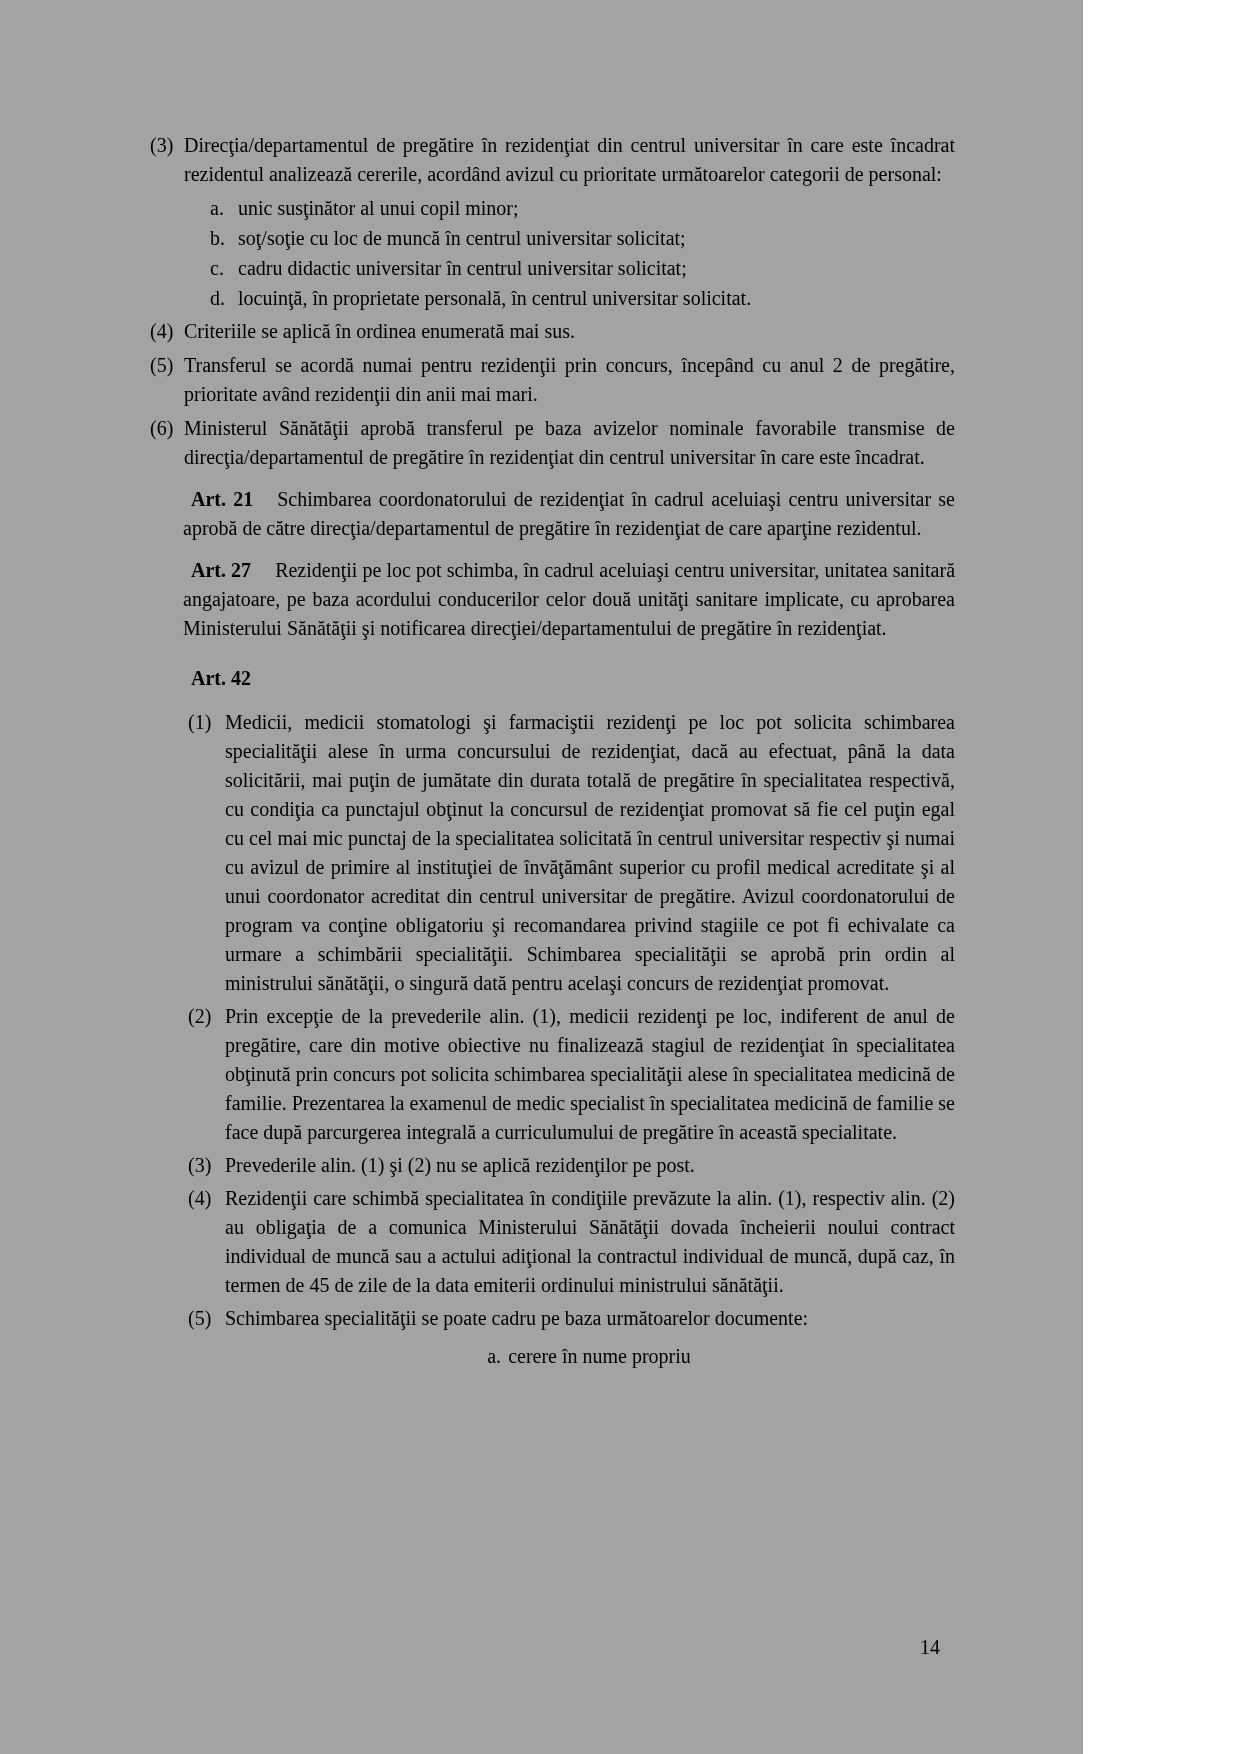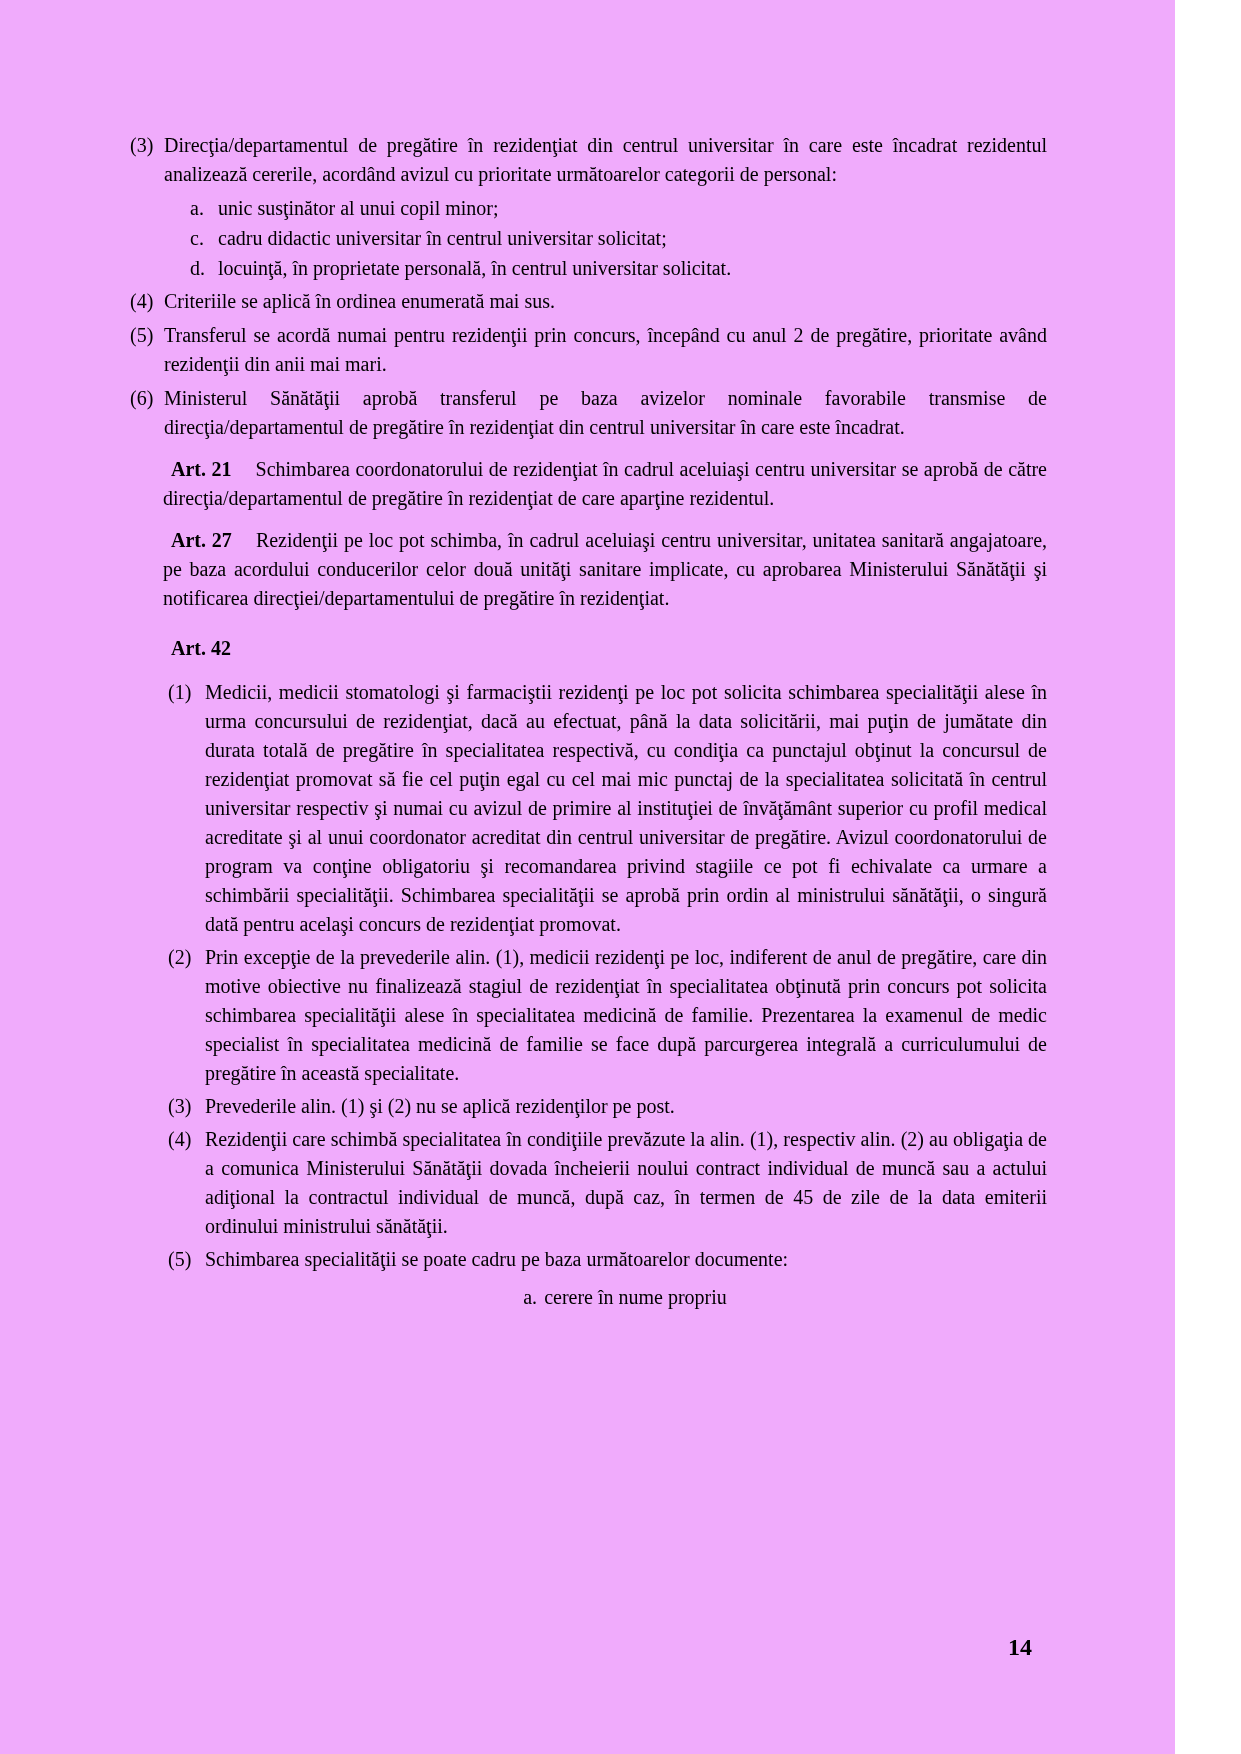--- a/index.html
+++ b/index.html
@@ -1,26 +1,27 @@
 <!DOCTYPE html>
 <html><head>
 <meta charset="utf-8">
 <style>
   * { margin: 0; padding: 0; box-sizing: border-box; }
   html, body { background: #ffffff; }
   .page {
-    width: 1175px;
+    width: 1083px;
     height: 1754px;
-    background: #f0abfc;
+    background: #a3a3a3;
     position: relative;
     color: #000000;
     font-family: "Liberation Serif", serif;
     font-size: 20px;
     line-height: 29px;
     overflow: hidden;
+    padding-left: 20px;
   }
   .content { padding: 131px 128px 0 130px; }
 
   p { text-align: justify; }
 
   .num-item {
     padding-left: 34px;
     text-indent: -34px;
     margin-bottom: 5px;
   }
@@ -78,37 +79,39 @@
   .bottom-sub-item .marker {
     display: inline-block;
     width: 28px;
     text-indent: 0;
   }
 
   .page-number {
     position: absolute;
     right: 143px;
     bottom: 92px;
-    font-size: 24px;
-    font-weight: bold;
+    font-size: 20px;
   }
 </style>
 </head>
 <body>
 
 <div class="page">
   <div class="content">
 
     <p class="num-item">
       <span class="marker">(3)</span><span>Direcţia/departamentul de pregătire în rezidenţiat din centrul universitar în care este încadrat rezidentul analizează cererile, acordând avizul cu prioritate următoarelor categorii de personal:</span>
     </p>
 
     <div class="sub-list">
       <p class="sub-item">
         <span class="marker">a.</span><span>unic susţinător al unui copil minor;</span>
+      </p>
+      <p class="sub-item">
+        <span class="marker">b.</span><span>soţ/soţie cu loc de muncă în centrul universitar solicitat;</span>
       </p>
       <p class="sub-item">
         <span class="marker">c.</span><span>cadru didactic universitar în centrul universitar solicitat;</span>
       </p>
       <p class="sub-item">
         <span class="marker">d.</span><span>locuinţă, în proprietate personală, în centrul universitar solicitat.</span>
       </p>
     </div>
 
     <p class="num-item">

